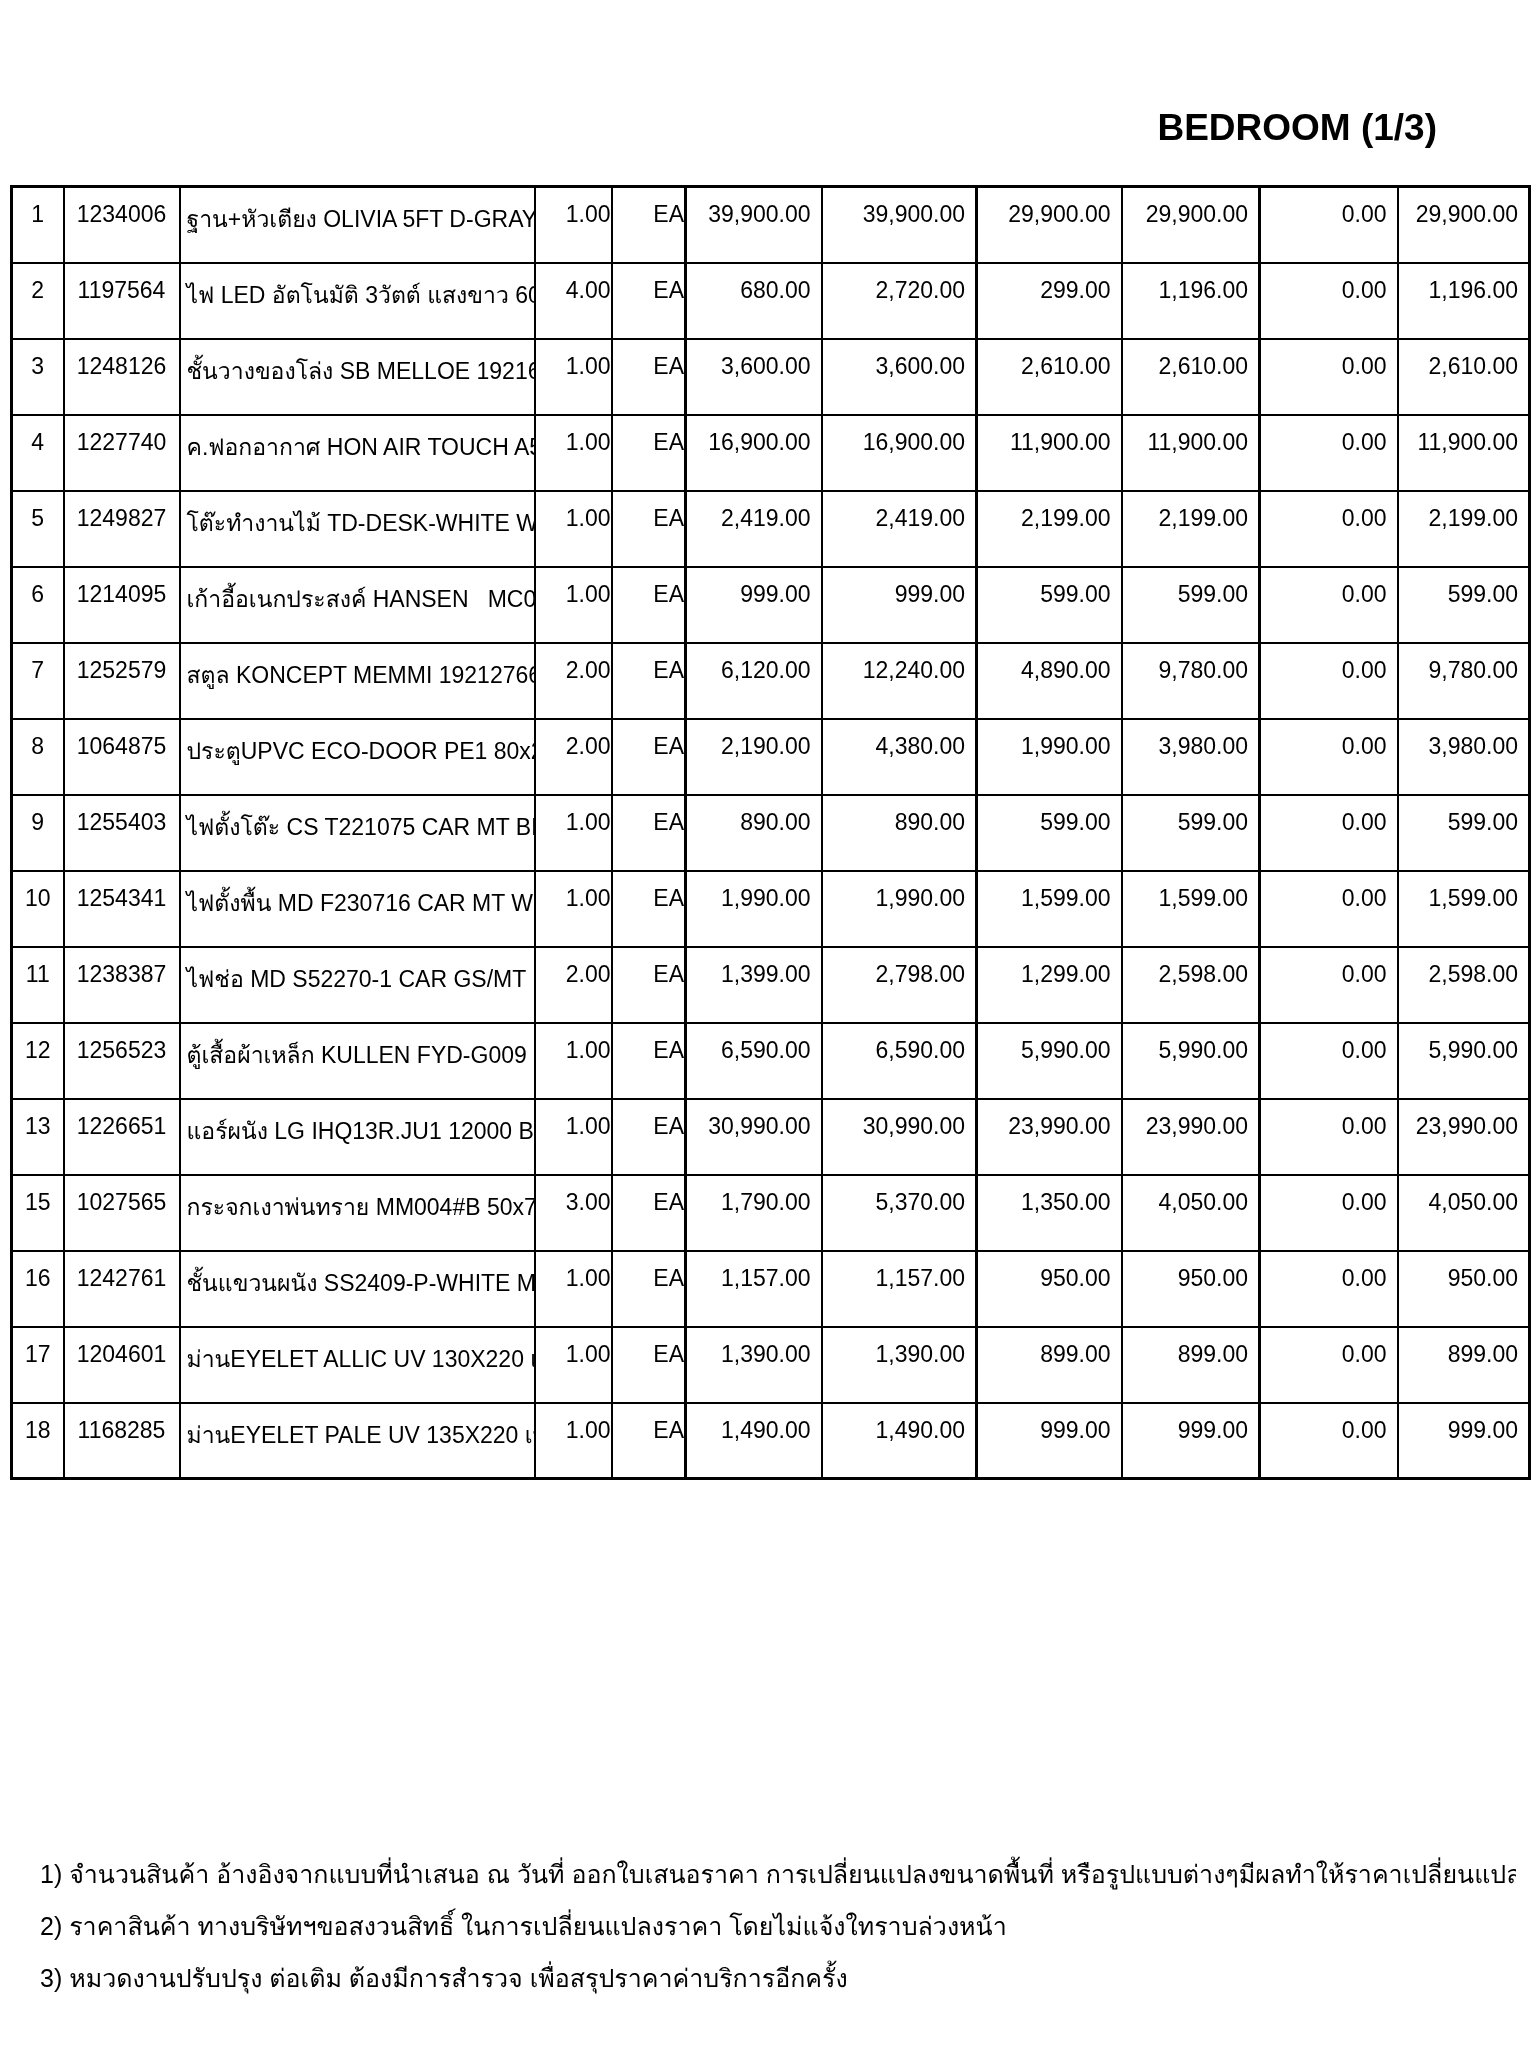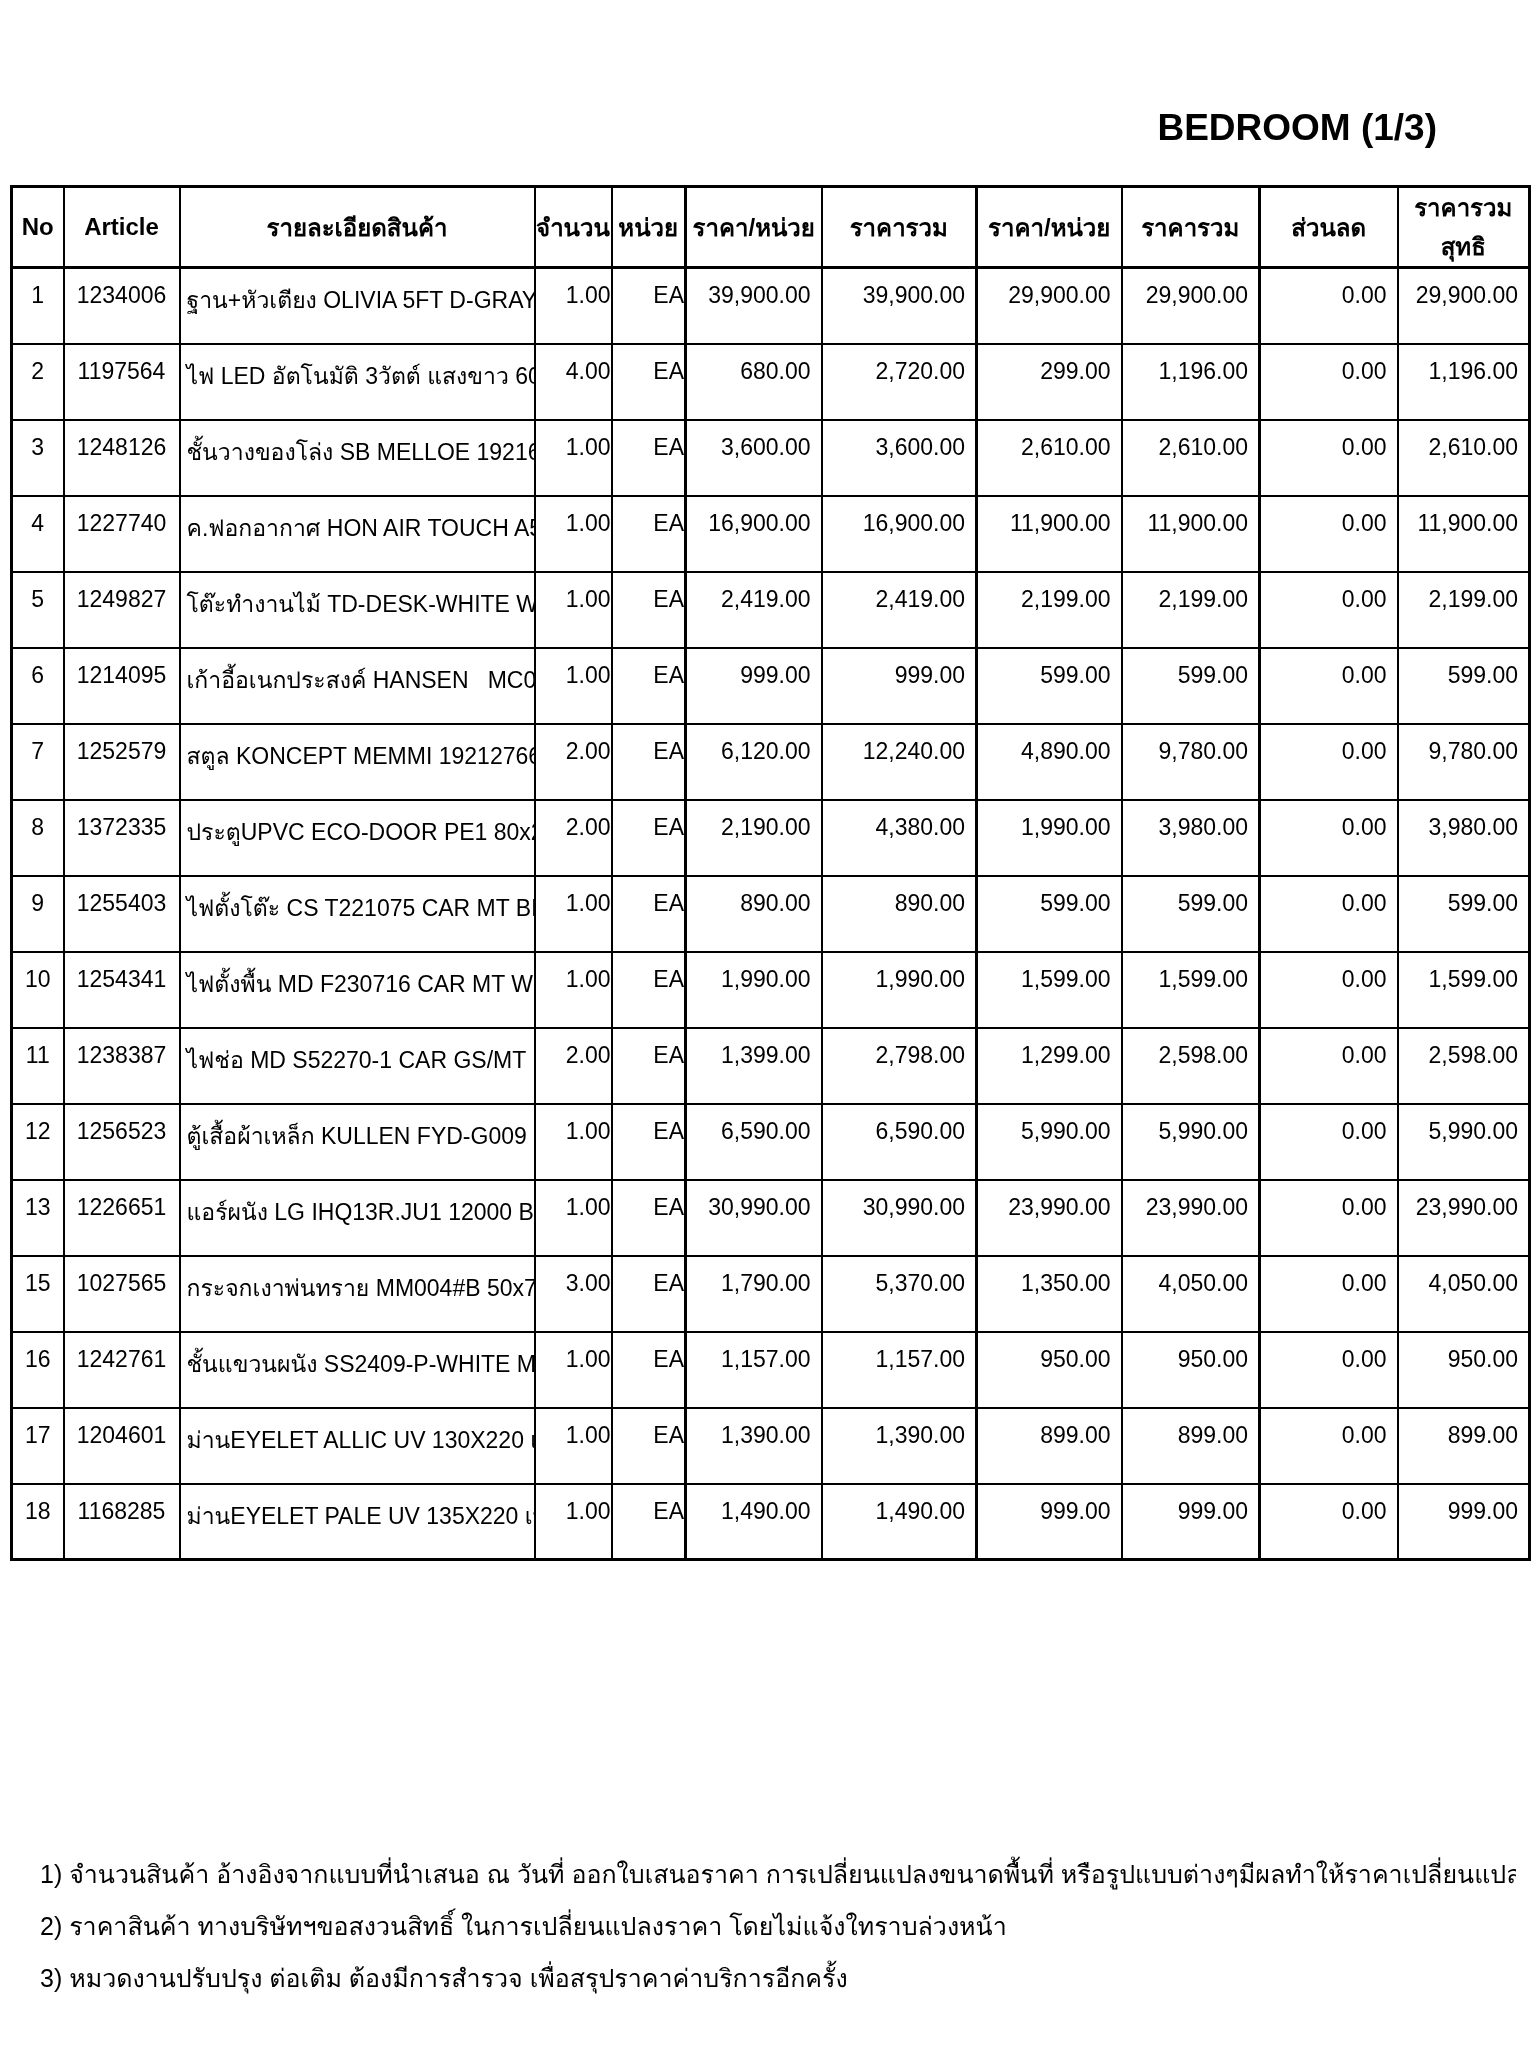--- a/index.html
+++ b/index.html
@@ -92,33 +92,20 @@
       <col style="width:77px">
         <col style="width:74px">
       <col style="width:136px">
         <col style="width:155px">
       <col style="width:145px">
         <col style="width:138px">
       <col style="width:138px">
         <col style="width:132px">
     </colgroup>
     <thead>
-      <tr class="sub-row">
-        <th>No</th>
-        <th>Article</th>
-        <th>รายละเอียดสินค้า</th>
-        <th>จำนวน</th>
-        <th>หน่วย</th>
-        <th class="gb">ราคา/หน่วย</th>
-        <th>ราคารวม</th>
-        <th class="gb">ราคา/หน่วย</th>
-        <th>ราคารวม</th>
-        <th class="gb">ส่วนลด</th>
-        <th>ราคารวมสุทธิ</th>
-      </tr>
     </thead>
     <tbody>
         <tr>
     <td class="c-no">1</td>
     <td class="c-article">1234006</td>
     <td class="c-desc">ฐาน+หัวเตียง OLIVIA 5FT D-GRAY HLS</td>
     <td class="c-qty">1.00</td>
     <td class="c-unit">EA</td>
     <td class="c-money gb">39,900.00</td>
     <td class="c-money">39,900.00</td>
@@ -200,21 +187,21 @@
     <td class="c-unit">EA</td>
     <td class="c-money gb">6,120.00</td>
     <td class="c-money">12,240.00</td>
     <td class="c-money gb">4,890.00</td>
     <td class="c-money">9,780.00</td>
     <td class="c-money gb">0.00</td>
     <td class="c-money">9,780.00</td>
   </tr>
         <tr>
     <td class="c-no">8</td>
-    <td class="c-article">1372335</td>
+    <td class="c-article">1064875</td>
     <td class="c-desc">ประตูUPVC ECO-DOOR PE1 80x200CM เทา</td>
     <td class="c-qty">2.00</td>
     <td class="c-unit">EA</td>
     <td class="c-money gb">2,190.00</td>
     <td class="c-money">4,380.00</td>
     <td class="c-money gb">1,990.00</td>
     <td class="c-money">3,980.00</td>
     <td class="c-money gb">0.00</td>
     <td class="c-money">3,980.00</td>
   </tr>

